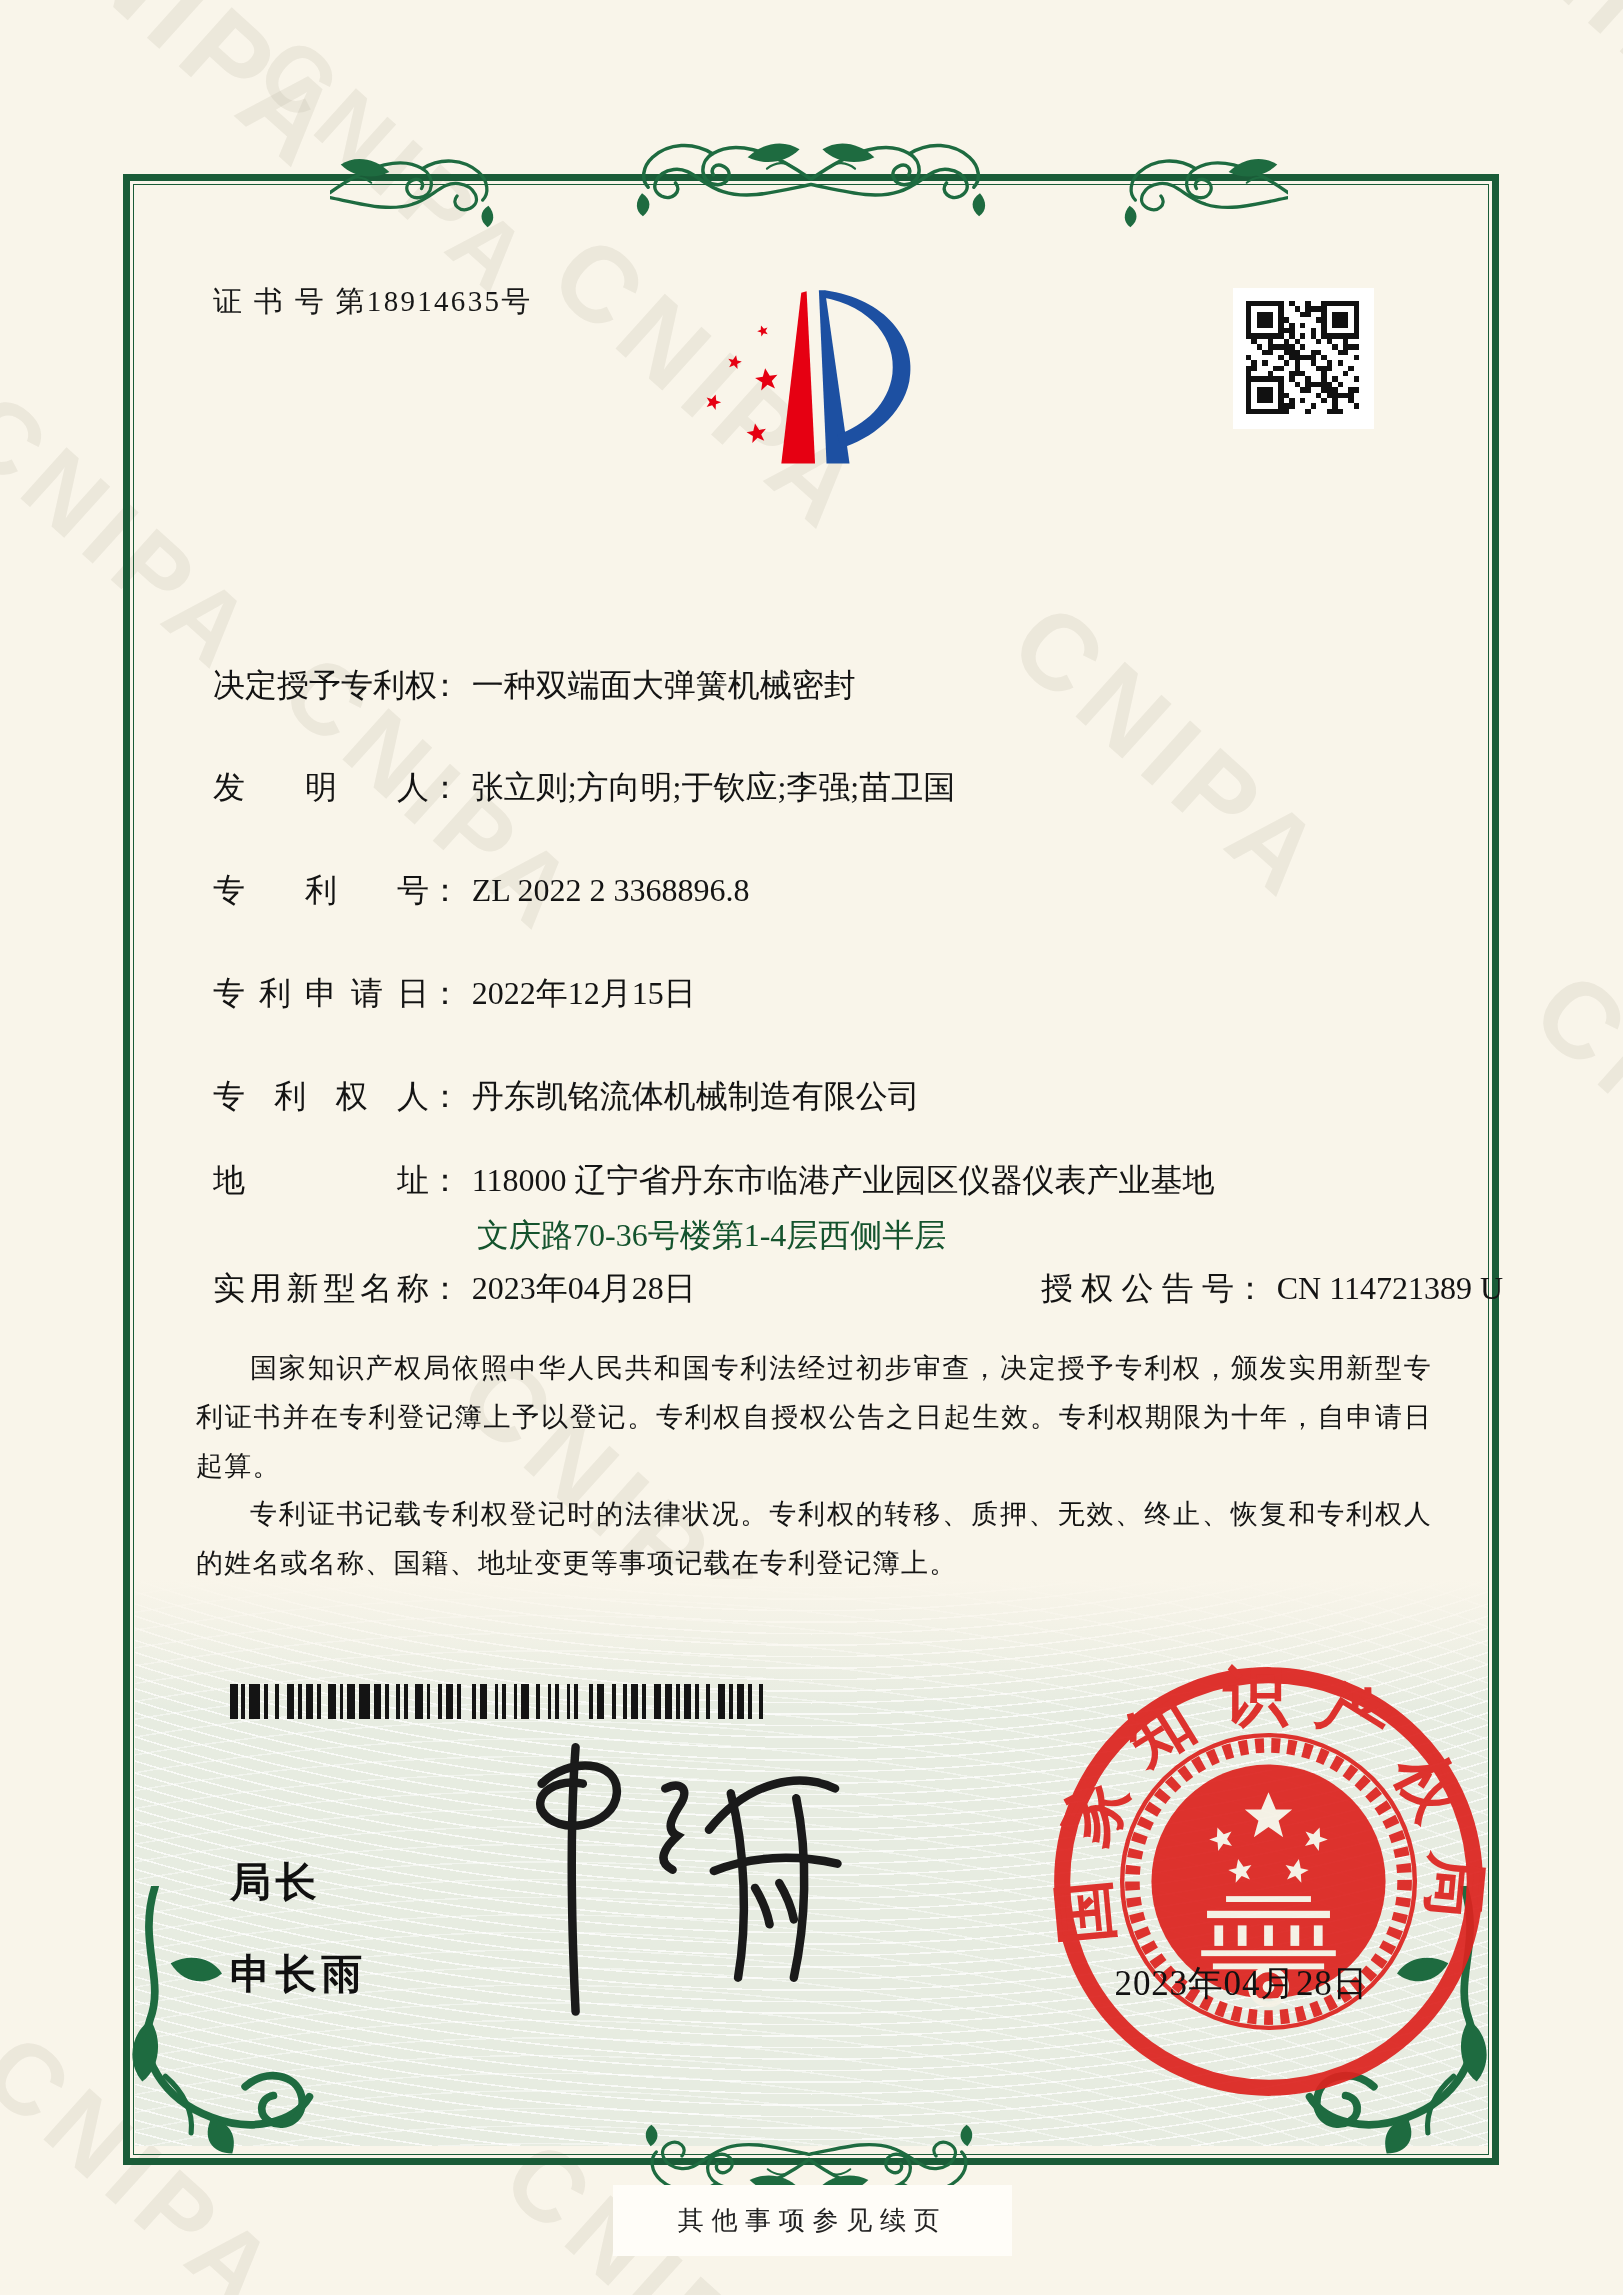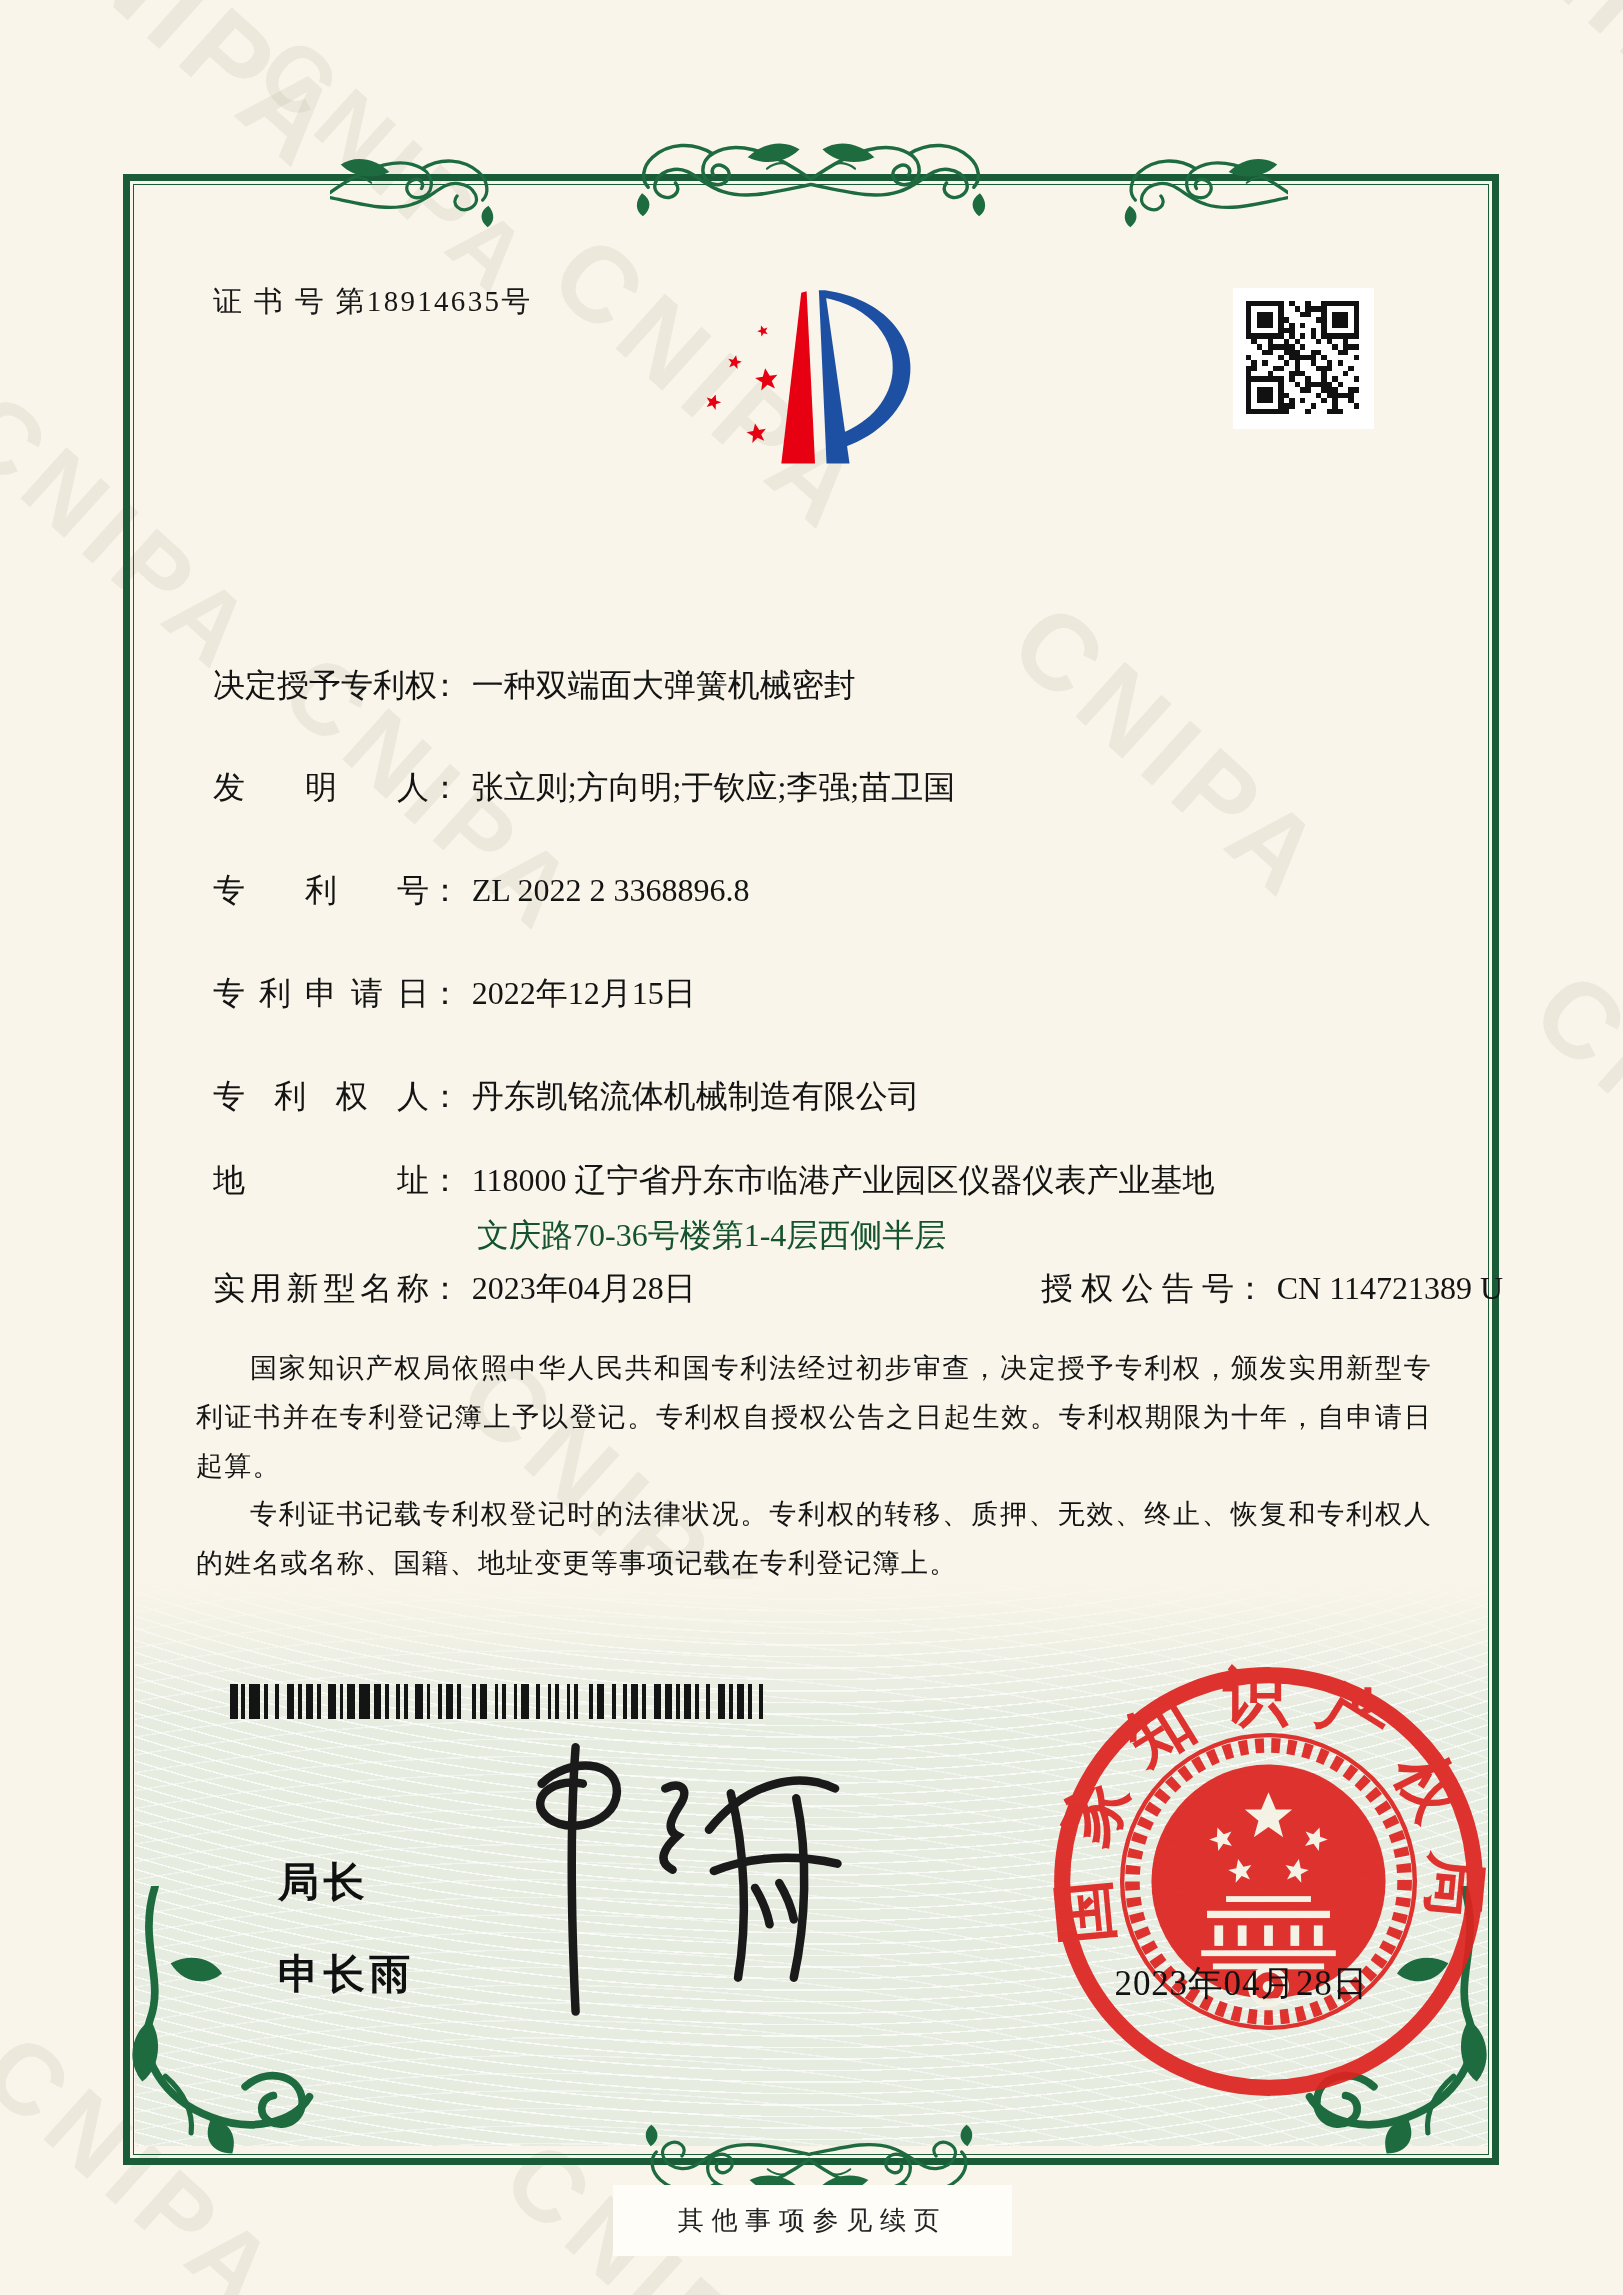--- a/index.html
+++ b/index.html
@@ -58,21 +58,21 @@
   .para{position:absolute;left:196px;width:1236px;font-size:27px;line-height:1.82;
         color:#151515;text-align:justify;text-indent:2em;letter-spacing:1.2px;z-index:5;}
 
   
   .barcode{position:absolute;left:230px;top:1684px;width:533px;height:35px;display:flex;z-index:5;}
   .barcode i{display:block;height:100%;}
   .barcode i.b{background:#141414;}
 
   
   .signer{position:absolute;left:230px;z-index:5;font-family:"Liberation Sans","DejaVu Sans",sans-serif;
-          font-weight:bold;color:#101010;font-size:41px;letter-spacing:4.6px;margin-left:48px;}
+          font-weight:bold;color:#101010;font-size:41px;letter-spacing:4.6px;}
   .sig{position:absolute;left:491px;top:1740px;width:368px;height:291px;z-index:5;}
 
   
   .seal{position:absolute;left:1049px;top:1662px;width:439px;height:439px;z-index:6;opacity:.93;}
   .sealdate{position:absolute;left:1073px;top:1960px;width:337px;text-align:center;
             font-size:35px;color:#111;z-index:7;letter-spacing:0.8px;}
 
   
   .pageinfo{position:absolute;left:0;top:2102px;width:1623px;text-align:center;
             font-size:24.5px;color:#222;z-index:5;letter-spacing:1.5px;}

